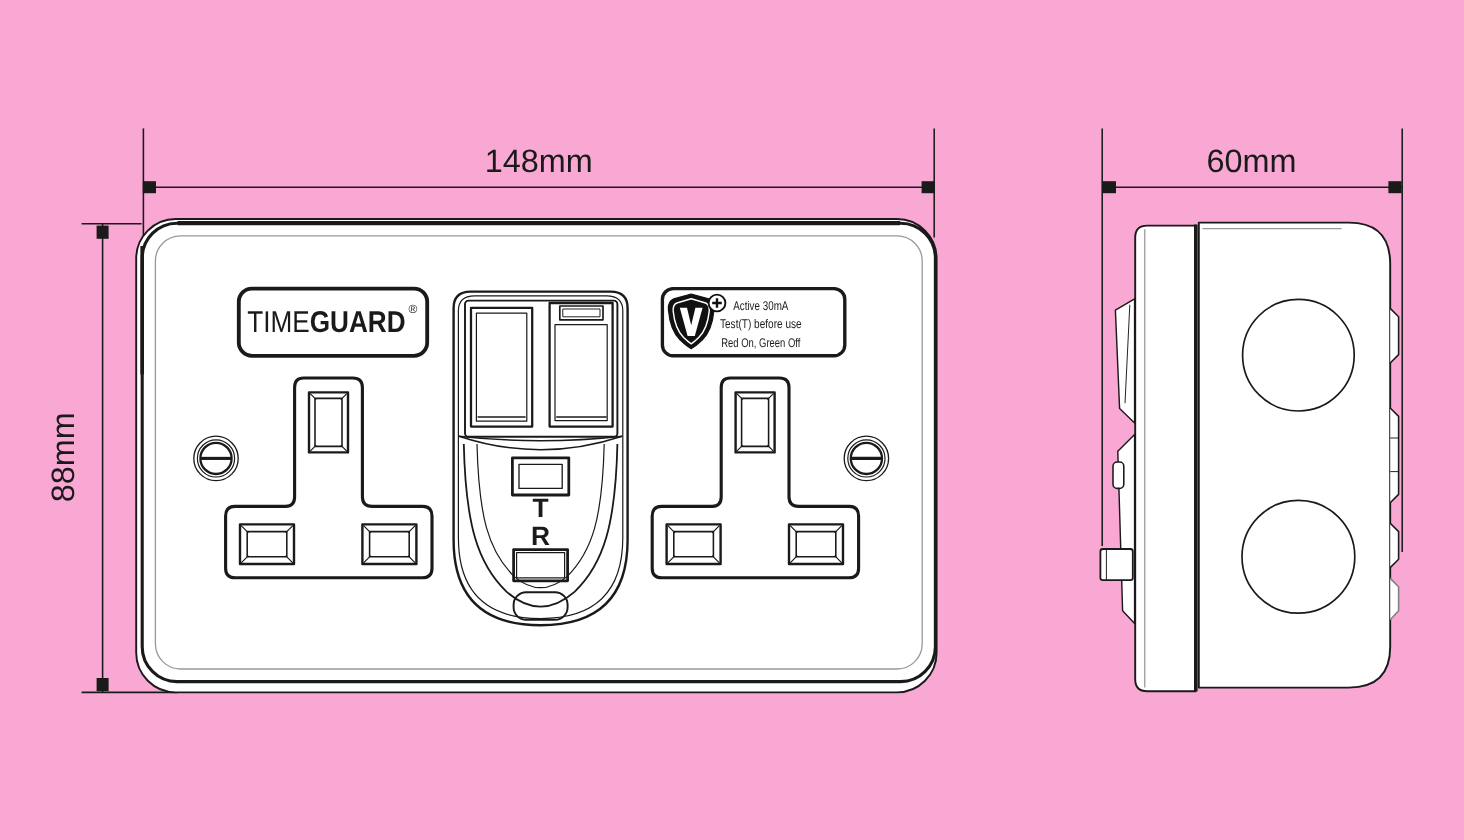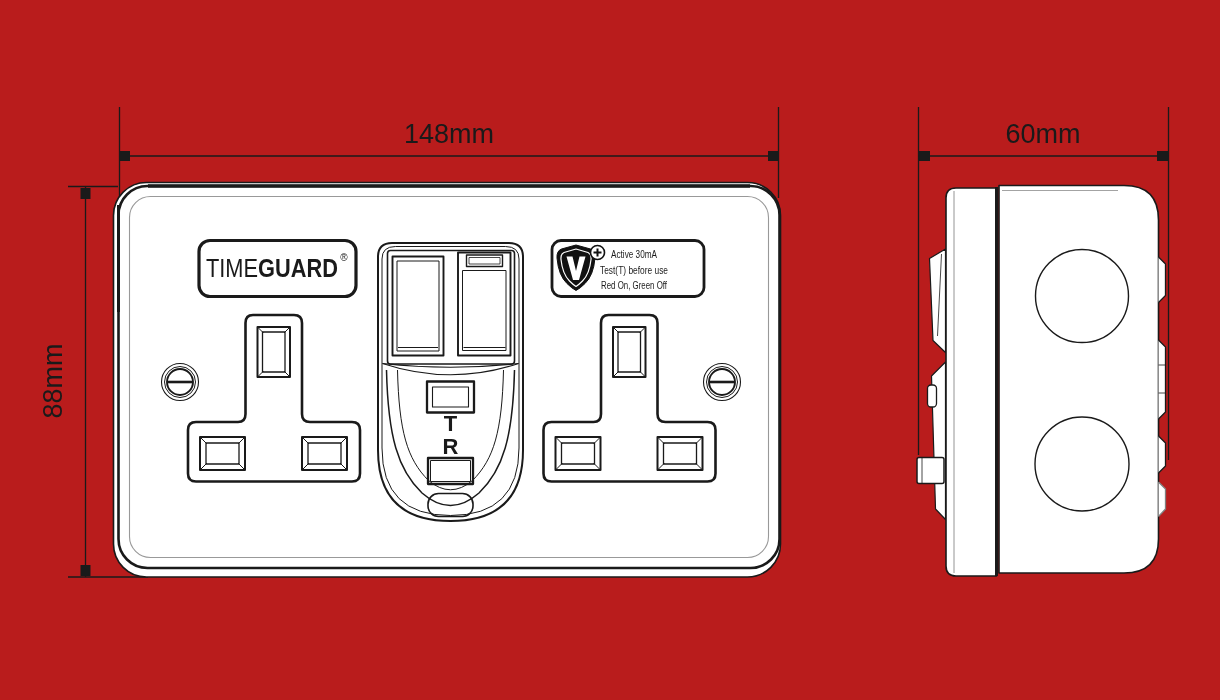--- a/index.html
+++ b/index.html
@@ -1,16 +1,16 @@
 <!DOCTYPE html>
 <html><head>
 <meta charset="utf-8">
 <style>
   html,body{margin:0;padding:0;background:#fff;}
-  .canvas{position:relative;width:1220px;height:700px;background:#b91c1c;overflow:hidden;
+  .canvas{position:relative;width:1220px;height:700px;background:#f9a8d4;overflow:hidden;
           font-family:"Liberation Sans","DejaVu Sans",sans-serif;}
   svg{display:block}
   text{fill:#1a1a1a;font-family:"Liberation Sans","DejaVu Sans",sans-serif;}
   .dim-text{font-size:27px;}
   .label-text{font-size:10.5px;}
   .brand-text{font-size:25px;letter-spacing:0px;}
   .btn-text{font-size:22px;font-weight:bold;}
 </style>
 </head>
 <body>

